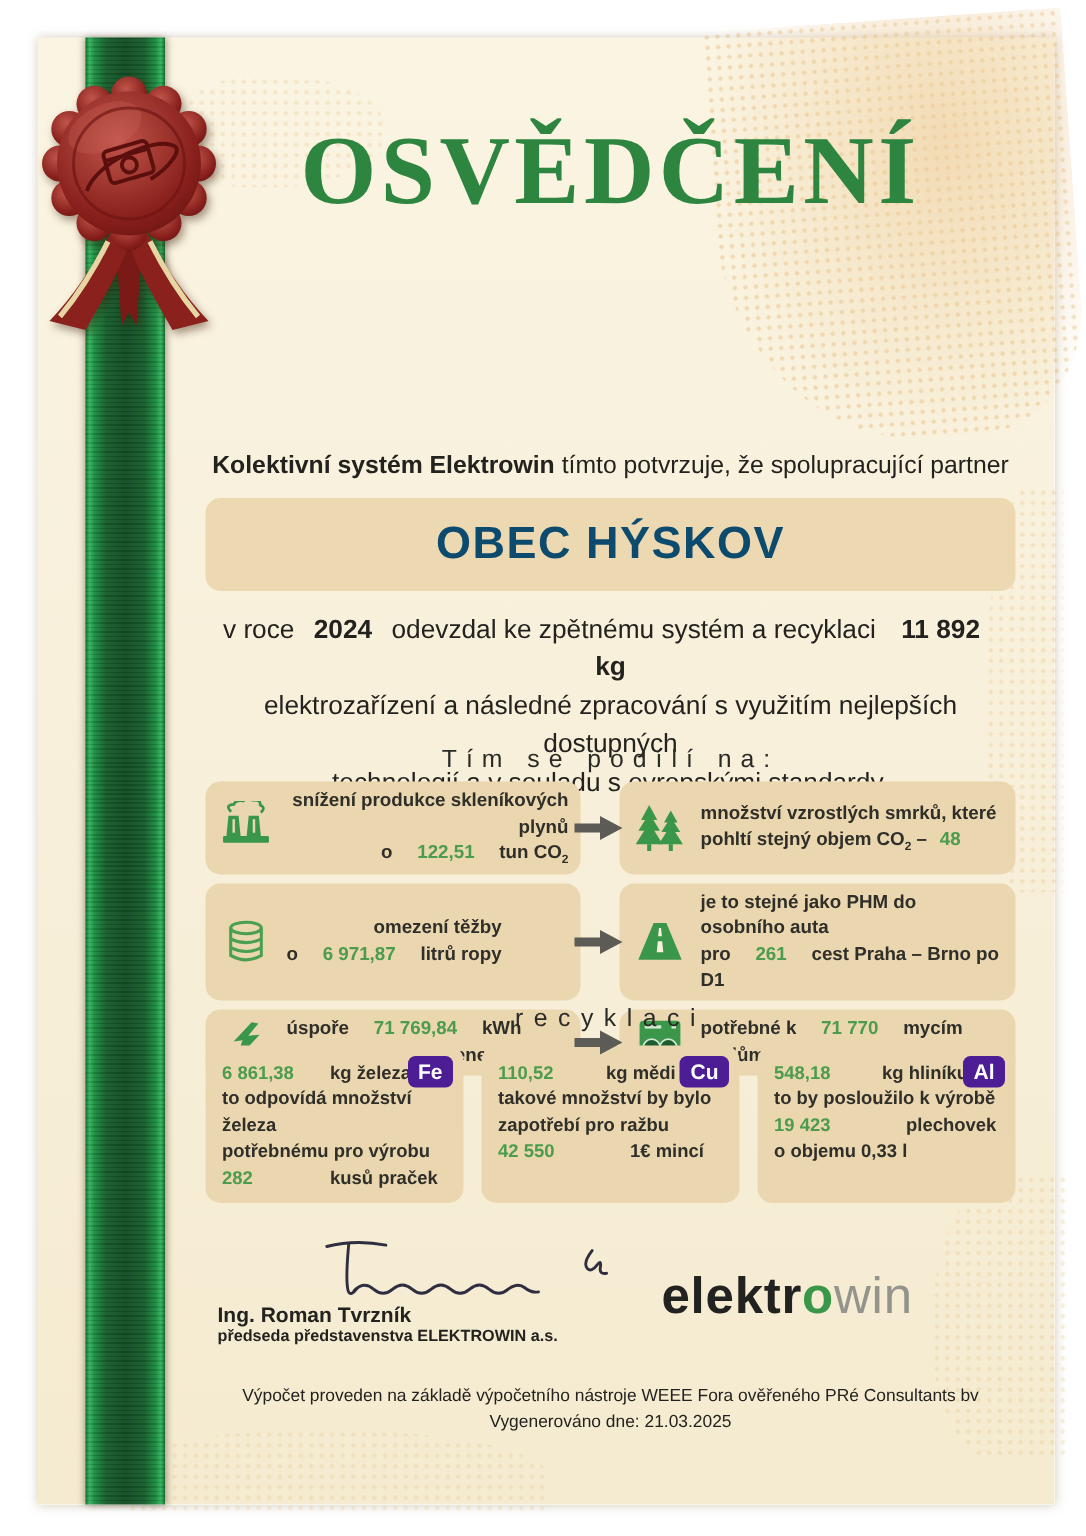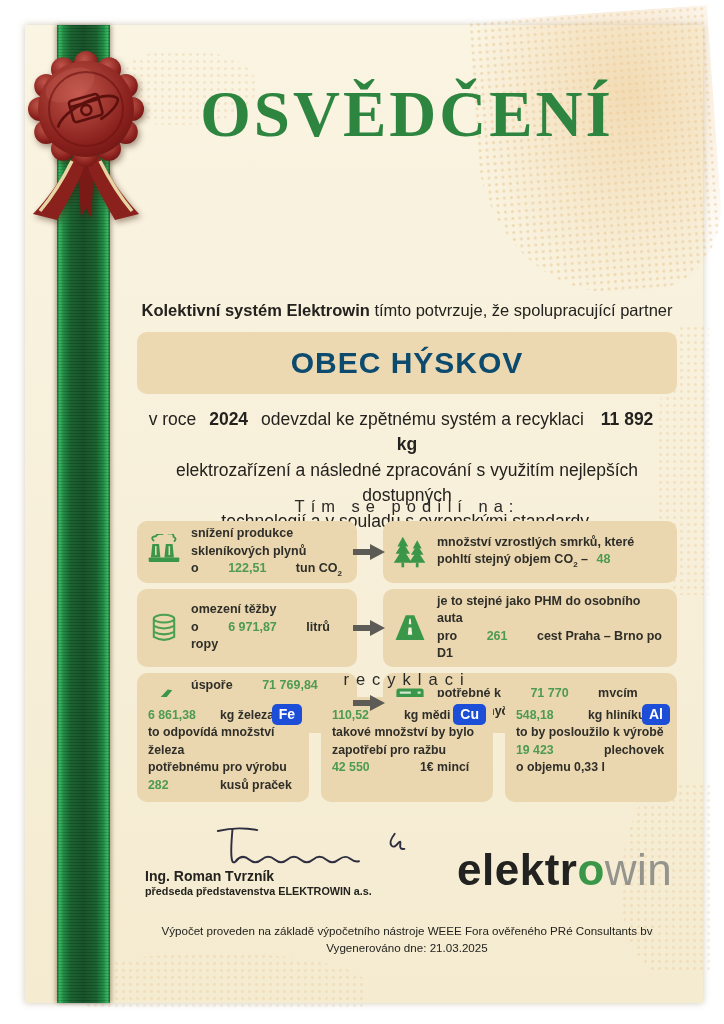--- a/index.html
+++ b/index.html
@@ -51,44 +51,44 @@
   .sp-year { padding:0 8px; }
   .sp-amt { padding:0 12px; }
 
   .h-spaced { font-size:16.5px; font-weight:400; letter-spacing:6px; color:#2a2a26; }
   .heading1 { top:472px; }
   .heading2 { top:645px; letter-spacing:7px; }
 
   .benefits { top:496px; display:flex; flex-direction:column; gap:6px; }
   .brow { display:flex; align-items:stretch; }
   .bbox { background:#ead7b0; border-radius:10px; display:flex; align-items:center; gap:9px; padding:4px 8px 4px 9px; min-height:44px; }
-  .bbox.left { width:220px; }
+  .bbox.left { width:250px;text-align:right; }
   .bbox.right { flex:1; }
   .bgap { width:26px; position:relative; flex:none; }
   .arrow-ic { position:absolute; left:-6px; top:50%; width:38px; height:24px; margin-top:-12px; z-index:2; }
   .icw { flex:none; width:36px; height:36px; display:flex; align-items:center; justify-content:center; }
   .btext { font-size:12.5px; font-weight:700; line-height:1.4; color:#2f2e28; }
-  .num { color:#4d9b50; margin:0 26px; }
+  .num { color:#4d9b50; margin:0 13px; }
   .num.tight { margin:0 5px; }
   sub { font-size:8px; }
 
   .metals { top:672px; display:flex; gap:12px; }
   .mbox { flex:1; position:relative; background:#ead7b0; border-radius:10px; min-height:92px; padding:10px 10px 8px 11px;
           font-size:12.3px; font-weight:700; line-height:1.42; color:#2f2e28; }
-  .badge { position:absolute; top:7px; right:7px; background:#1d4ed8; color:#fff;
+  .badge { position:absolute; top:7px; right:7px; background:#4c1d95; color:#fff;
            font-size:14px; font-weight:700; padding:2px 7px; border-radius:5px; line-height:1.2; }
   .mnum { color:#4d9b50; display:inline-block; min-width:72px; }
   .mnum.w2 { min-width:88px; }
 
   .sig-svg { position:absolute; left:170px; top:795px; width:240px; height:55px; }
   .sig-block { position:absolute; left:120px; top:820px; width:320px; color:#23221e;margin-top:23px; }
   .sig-name { font-size:14px; font-weight:700; }
   .sig-role { font-size:10.8px; font-weight:700; margin-top:1px; }
 
-  .logo { position:absolute; left:432px; top:820px; font-size:44px; letter-spacing:.5px; }
+  .logo { position:absolute; left:416px; top:820px; font-size:34px; letter-spacing:.5px; }
   .logo .l1 { font-weight:700; color:#222220; }
   .logo .l2 { font-weight:700; color:#3a9648; }
   .logo .l3 { font-weight:400; color:#95948c; }
 
   .footer { top:897px; font-size:11.6px; line-height:1.5; color:#23221e; }
 </style>
 </head>
 <body>
 
 <div class="stage">

